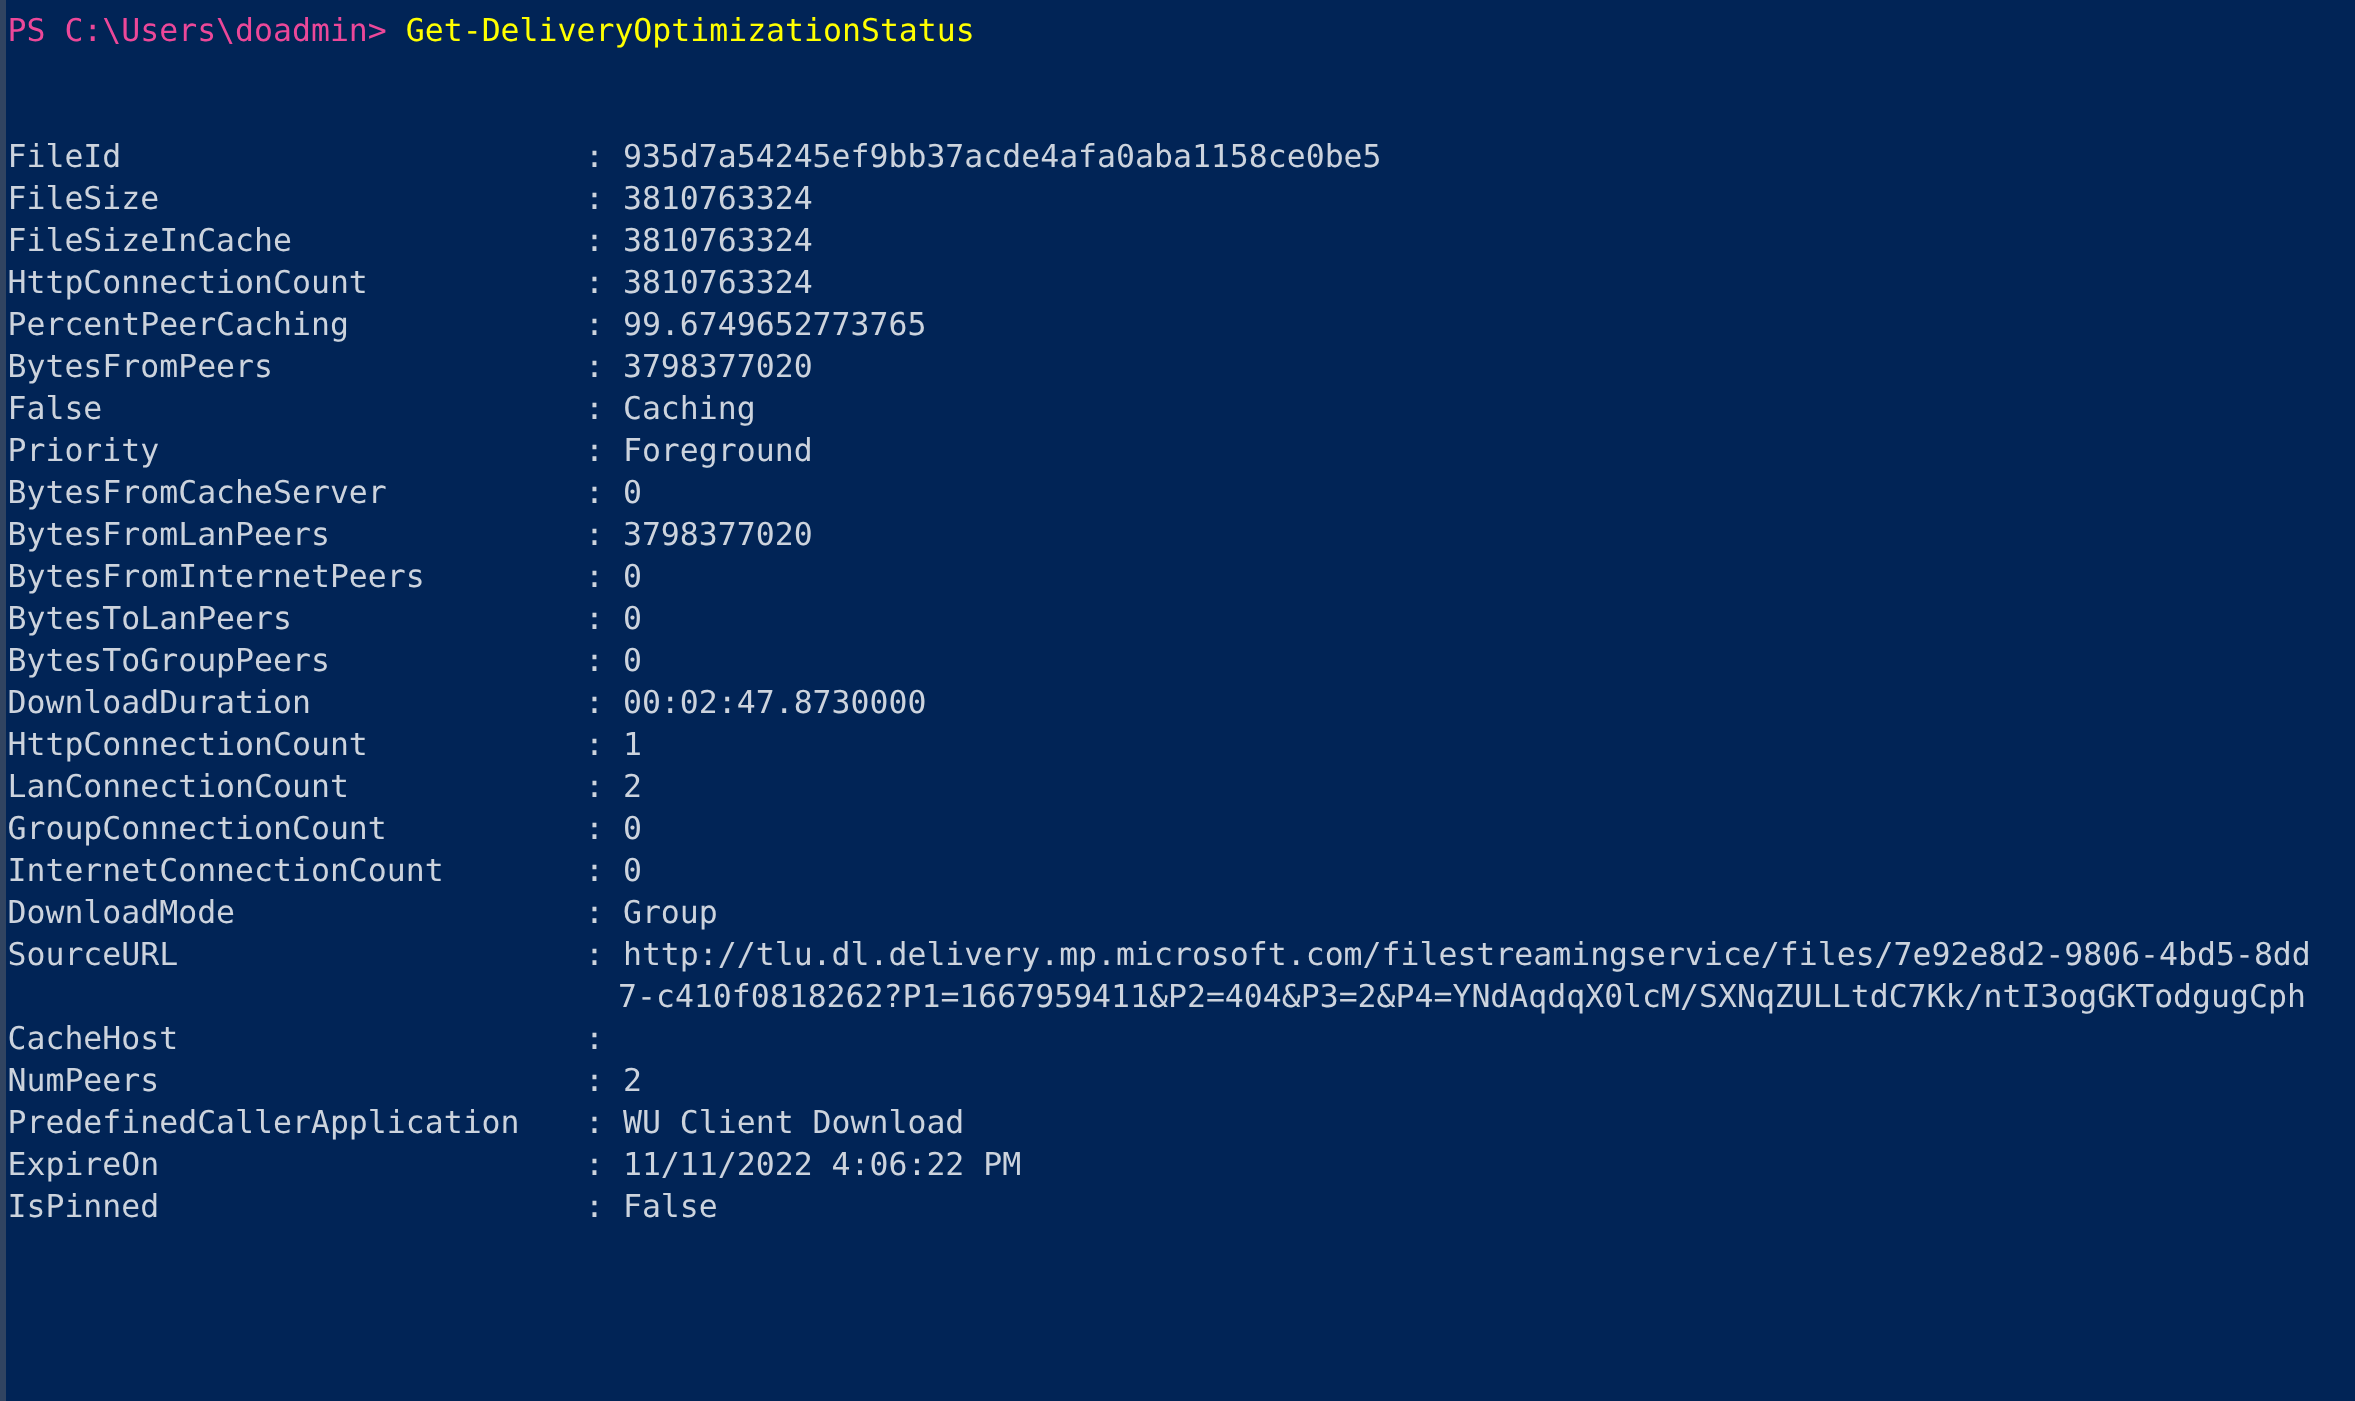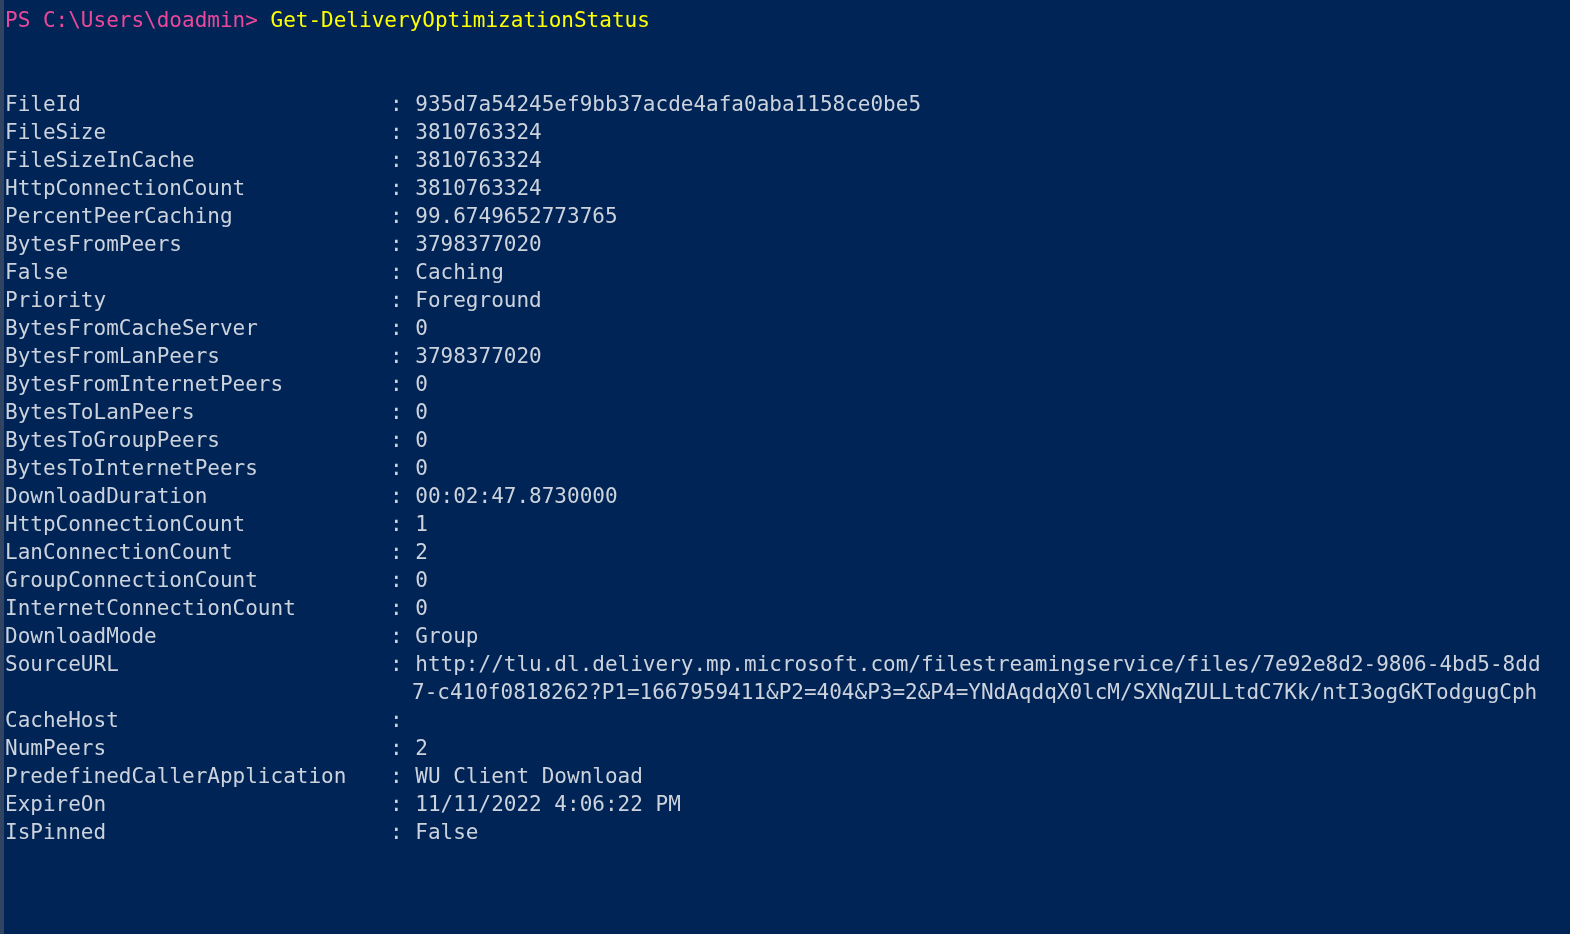--- a/index.html
+++ b/index.html
@@ -92,21 +92,20 @@
       <div class="line"><span class="prop-name">HttpConnectionCount</span><span class="prop-colon">: </span><span class="prop-value">3810763324</span></div>
       <div class="line"><span class="prop-name">PercentPeerCaching</span><span class="prop-colon">: </span><span class="prop-value">99.6749652773765</span></div>
       <div class="line"><span class="prop-name">BytesFromPeers</span><span class="prop-colon">: </span><span class="prop-value">3798377020</span></div>
       <div class="line"><span class="prop-name">False</span><span class="prop-colon">: </span><span class="prop-value">Caching</span></div>
       <div class="line"><span class="prop-name">Priority</span><span class="prop-colon">: </span><span class="prop-value">Foreground</span></div>
       <div class="line"><span class="prop-name">BytesFromCacheServer</span><span class="prop-colon">: </span><span class="prop-value">0</span></div>
       <div class="line"><span class="prop-name">BytesFromLanPeers</span><span class="prop-colon">: </span><span class="prop-value">3798377020</span></div>
       <div class="line"><span class="prop-name">BytesFromInternetPeers</span><span class="prop-colon">: </span><span class="prop-value">0</span></div>
       <div class="line"><span class="prop-name">BytesToLanPeers</span><span class="prop-colon">: </span><span class="prop-value">0</span></div>
       <div class="line"><span class="prop-name">BytesToGroupPeers</span><span class="prop-colon">: </span><span class="prop-value">0</span></div>
-      <div class="line"><span class="prop-name">BytesToInternetPeers</span><span class="prop-colon">: </span><span class="prop-value">0</span></div>
       <div class="line"><span class="prop-name">DownloadDuration</span><span class="prop-colon">: </span><span class="prop-value">00:02:47.8730000</span></div>
       <div class="line"><span class="prop-name">HttpConnectionCount</span><span class="prop-colon">: </span><span class="prop-value">1</span></div>
       <div class="line"><span class="prop-name">LanConnectionCount</span><span class="prop-colon">: </span><span class="prop-value">2</span></div>
       <div class="line"><span class="prop-name">GroupConnectionCount</span><span class="prop-colon">: </span><span class="prop-value">0</span></div>
       <div class="line"><span class="prop-name">InternetConnectionCount</span><span class="prop-colon">: </span><span class="prop-value">0</span></div>
       <div class="line"><span class="prop-name">DownloadMode</span><span class="prop-colon">: </span><span class="prop-value">Group</span></div>
       <div class="line"><span class="prop-name">SourceURL</span><span class="prop-colon">: </span><span class="prop-value">http://tlu.dl.delivery.mp.microsoft.com/filestreamingservice/files/7e92e8d2-9806-4bd5-8dd</span></div>
       <div class="line"><span class="cont-pad"></span><span class="cont-colon-gap"></span><span class="prop-value">7-c410f0818262?P1=1667959411&amp;P2=404&amp;P3=2&amp;P4=YNdAqdqX0lcM/SXNqZULLtdC7Kk/ntI3ogGKTodgugCph</span></div>
       <div class="line"><span class="prop-name">CacheHost</span><span class="prop-colon">: </span><span class="prop-value"></span></div>
       <div class="line"><span class="prop-name">NumPeers</span><span class="prop-colon">: </span><span class="prop-value">2</span></div>

